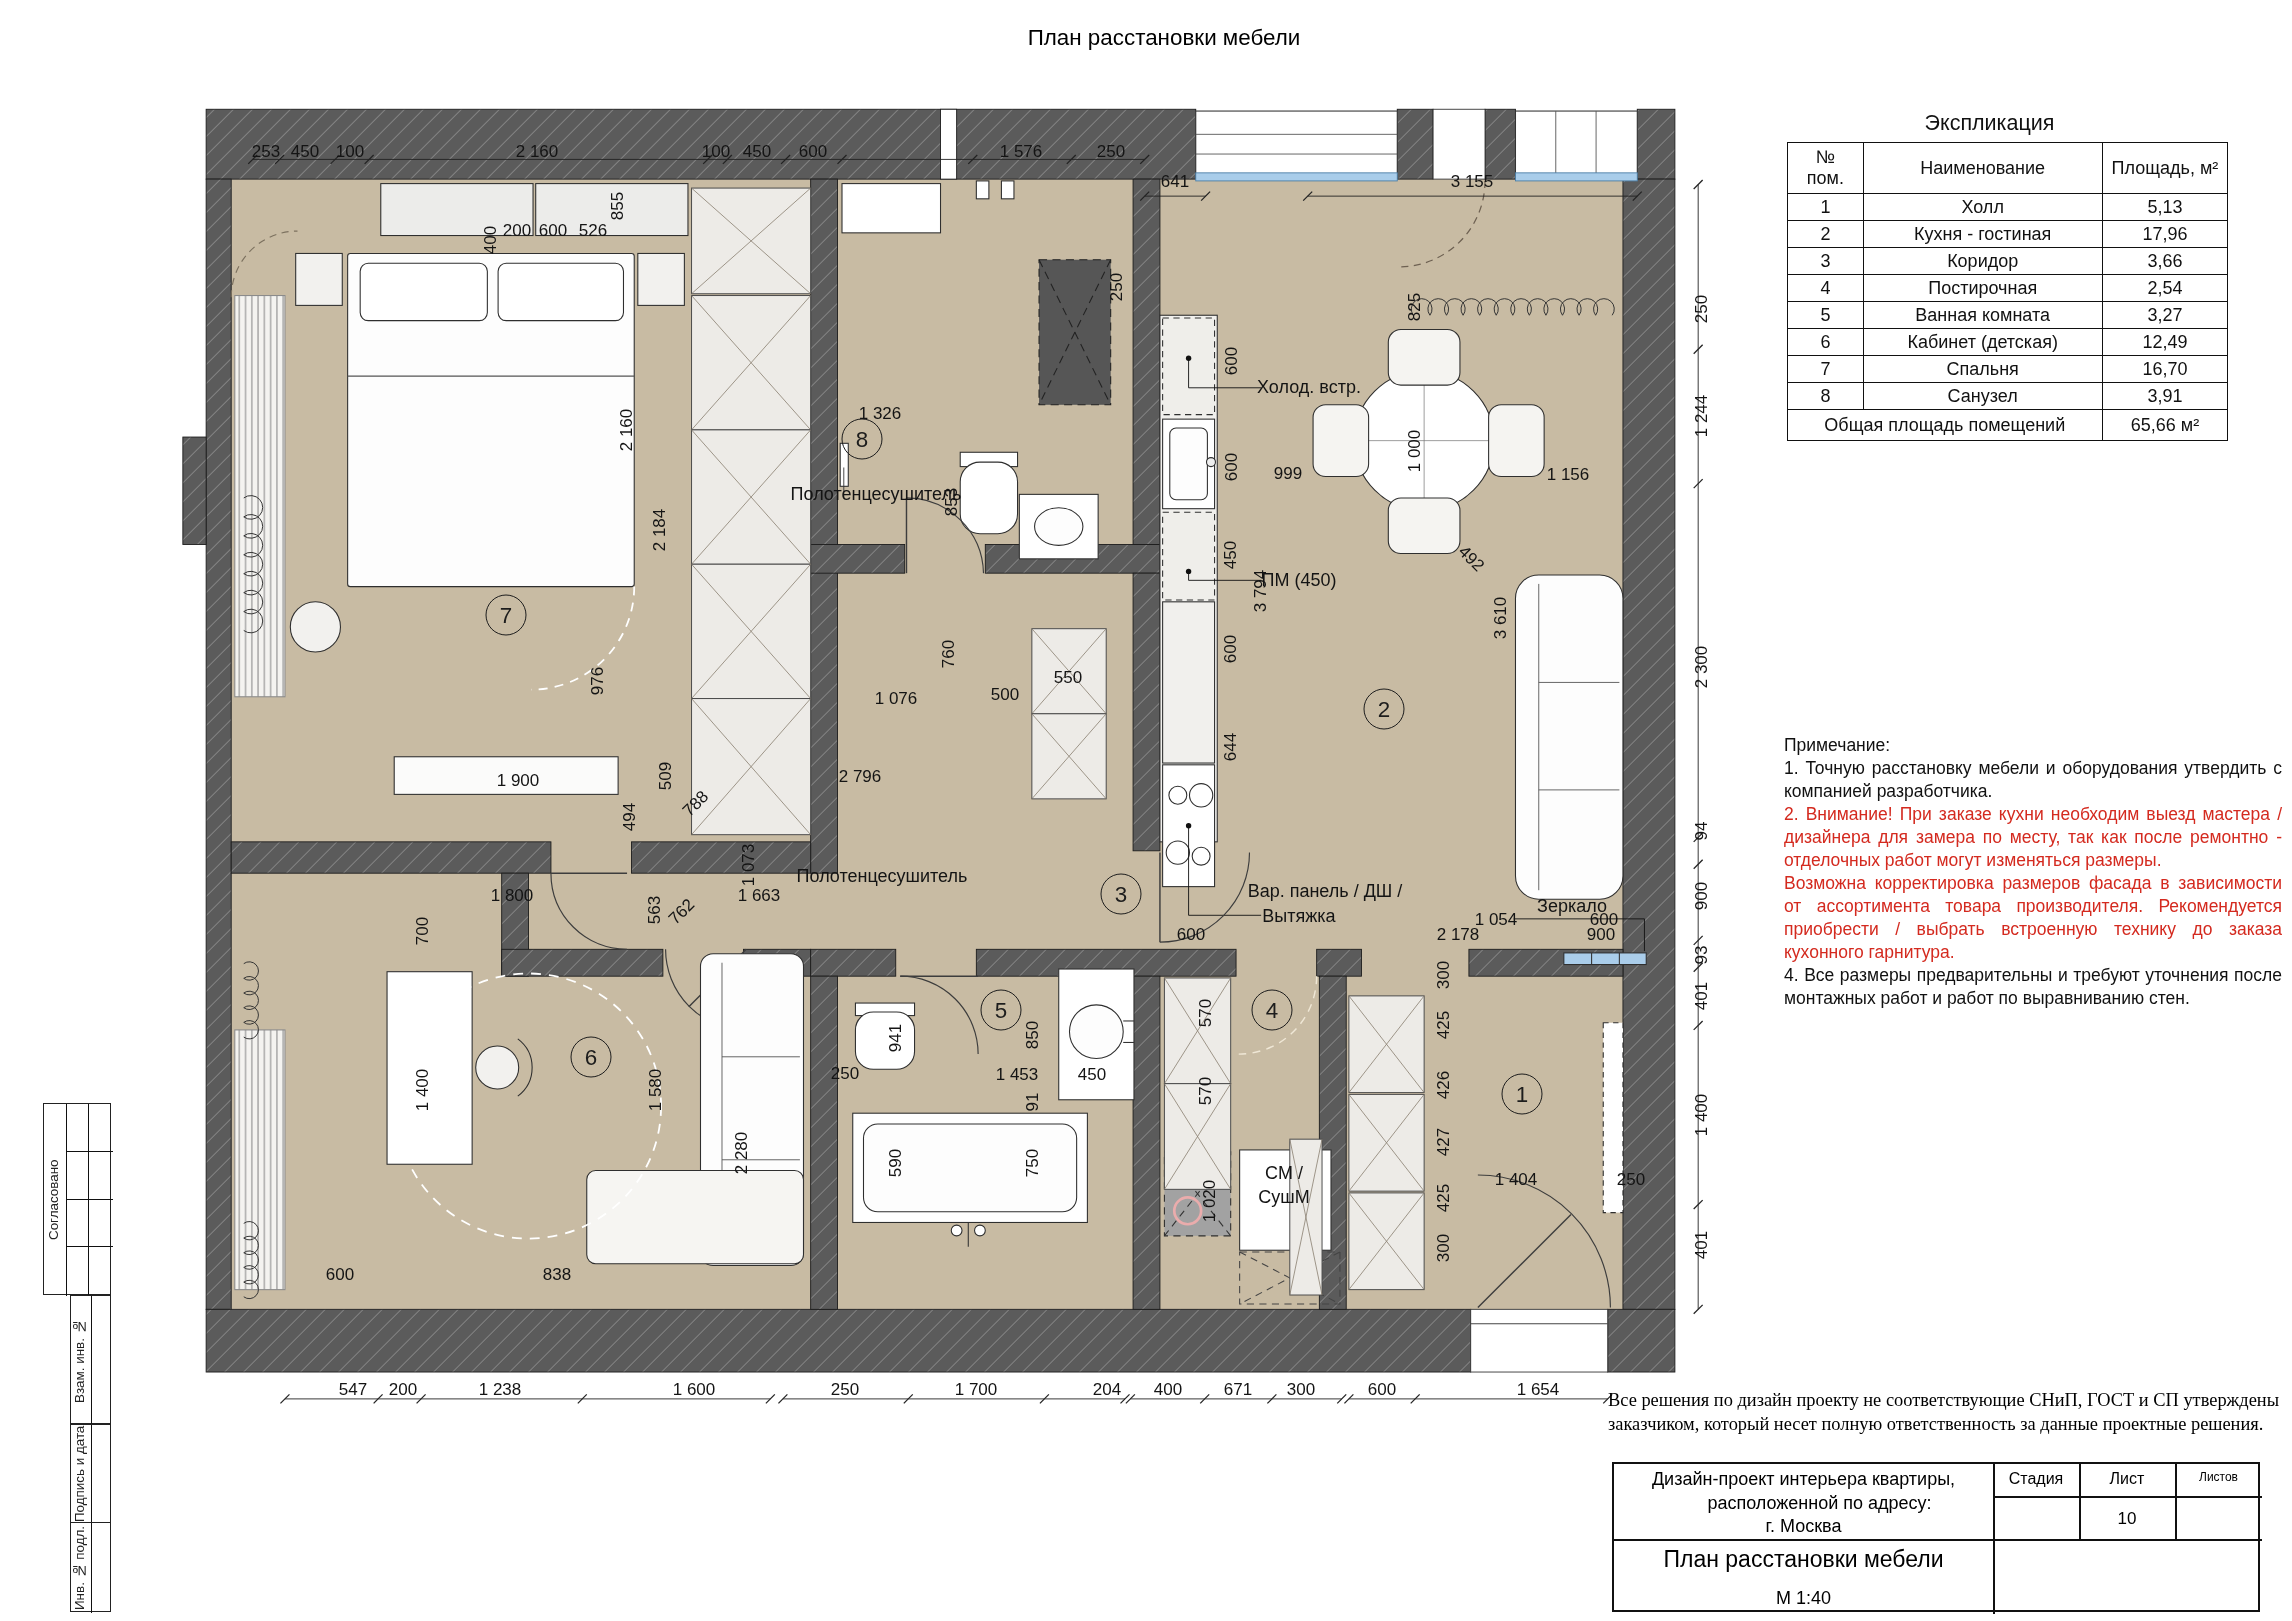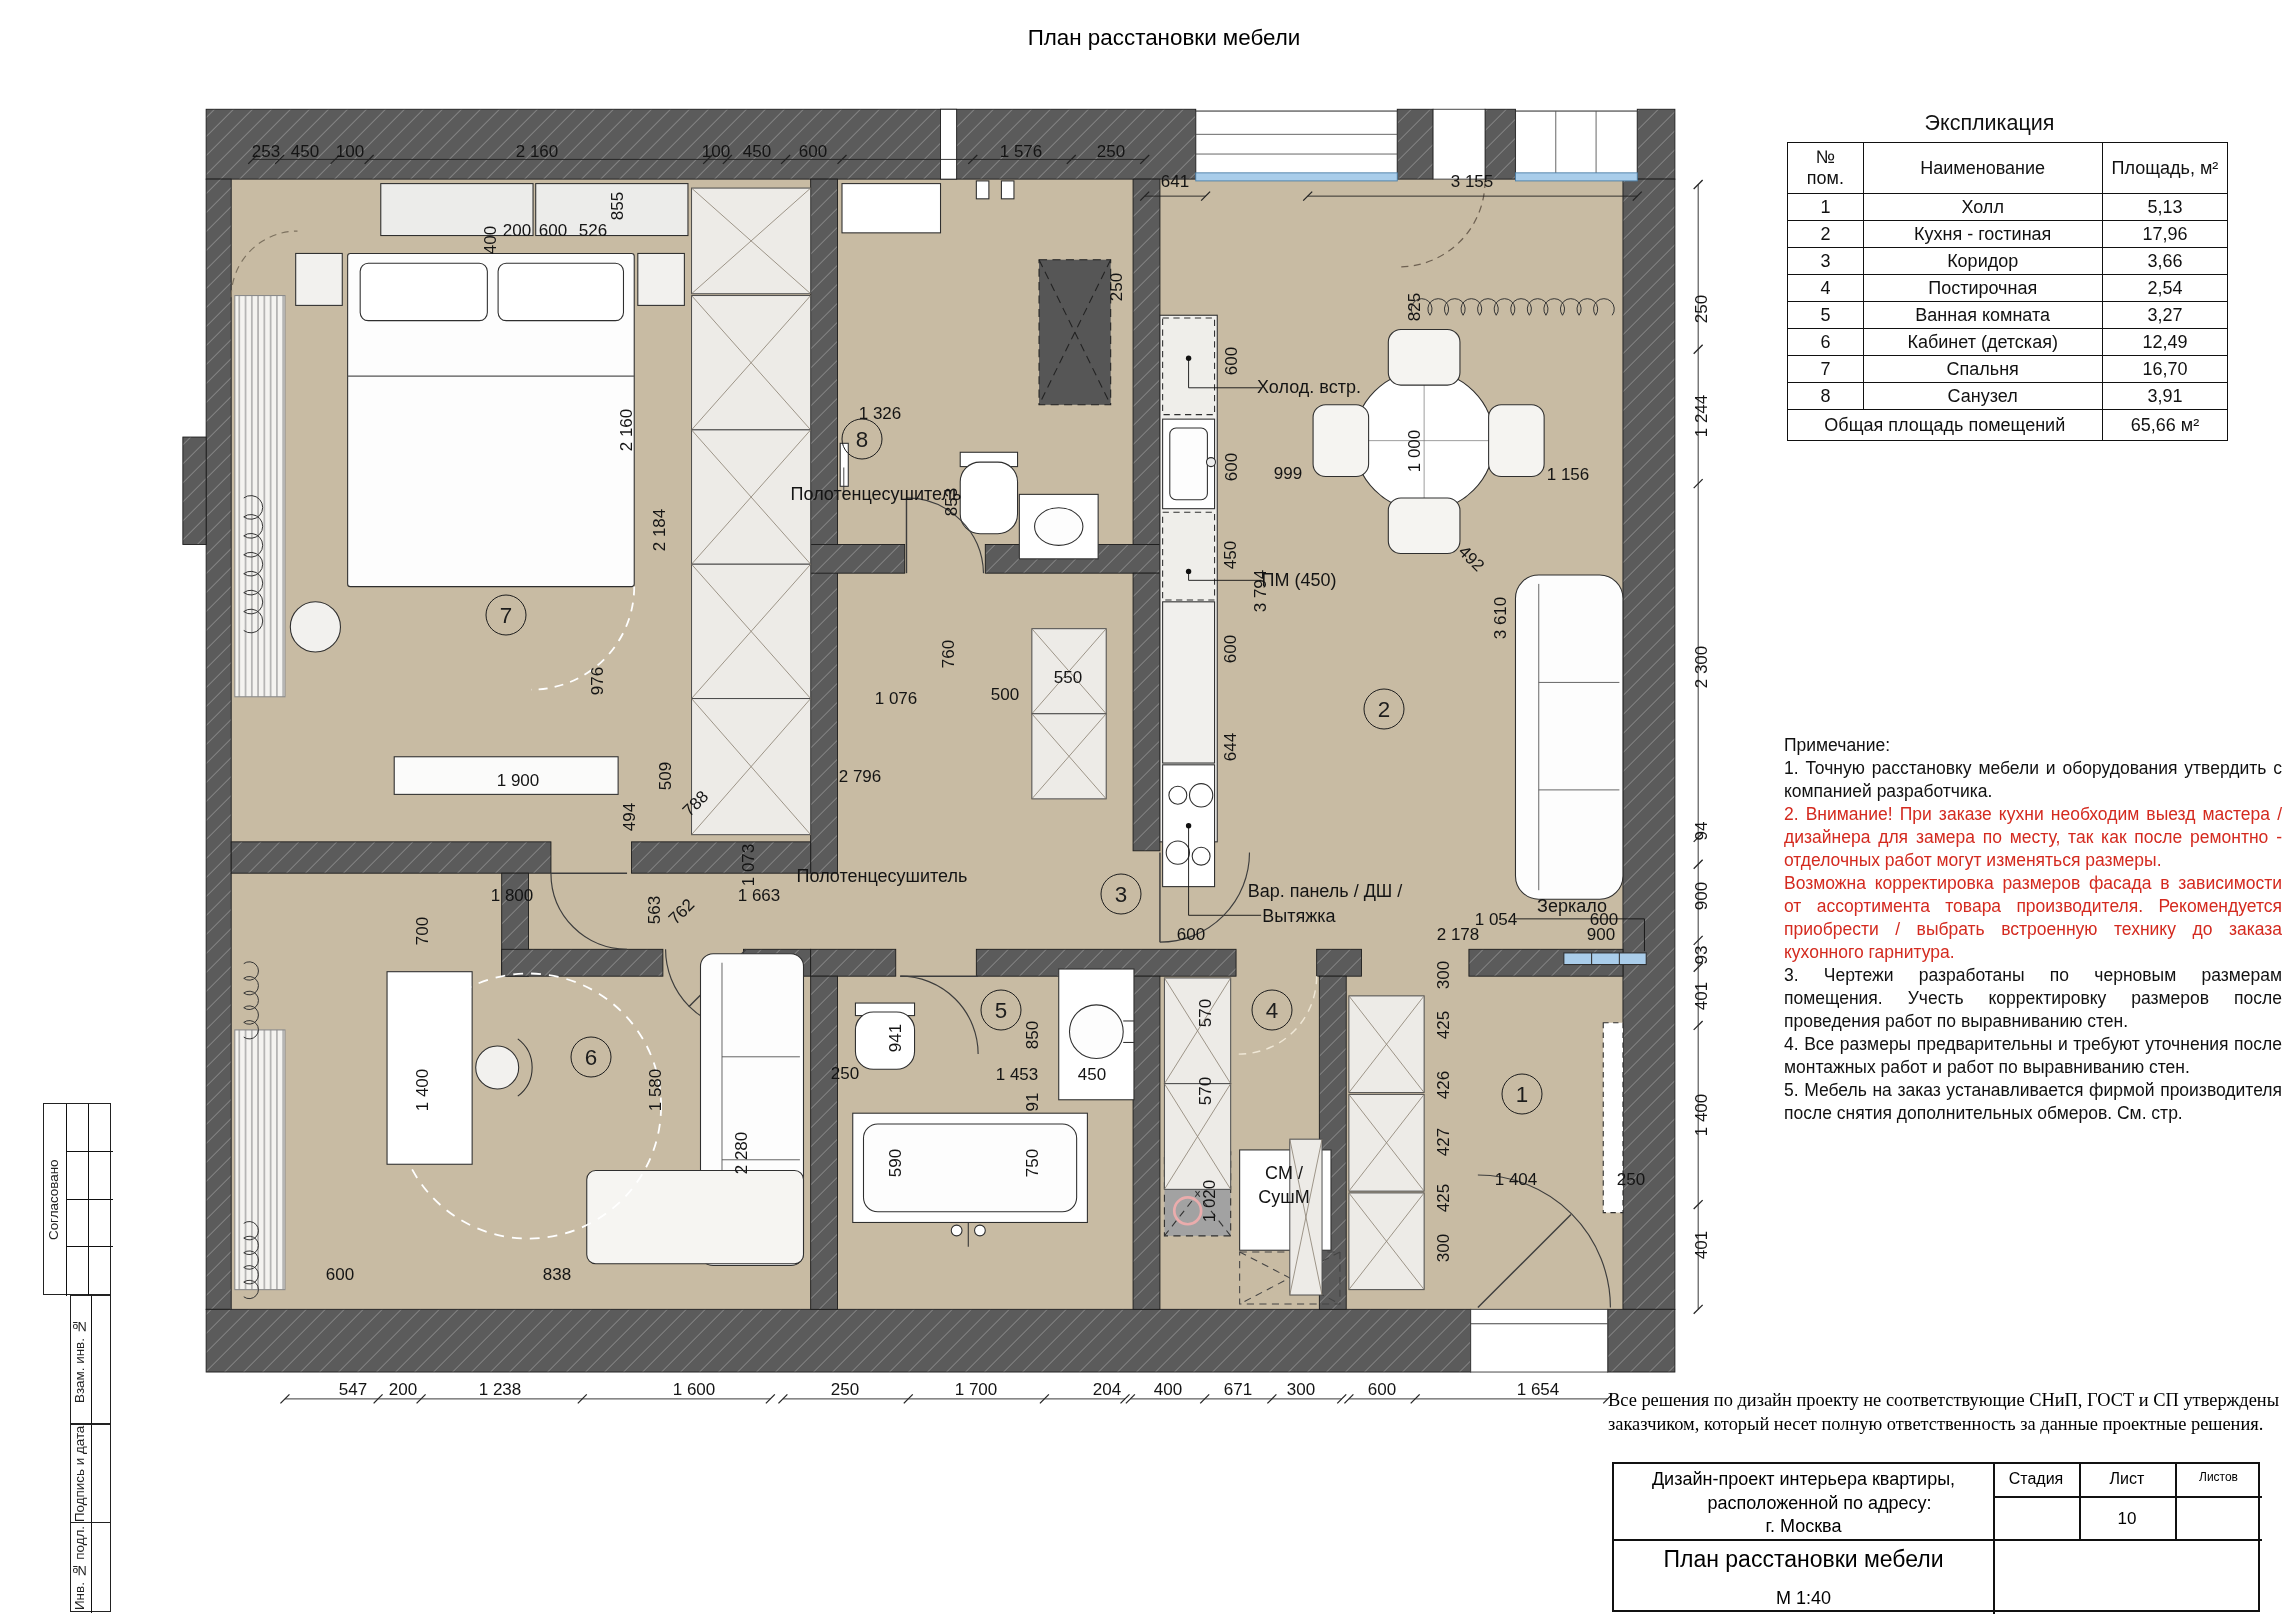--- a/index.html
+++ b/index.html
@@ -516,23 +516,21 @@
           <td class="tot">65,66 м²</td>
         </tr>
       </tbody>
   </table>
 
   <div id="notes" class="abs">
       <div>Примечание:</div>
       <div>1. Точную расстановку мебели и оборудования утвердить с компанией разработчика.</div>
       <div class="red">2. Внимание! При заказе кухни необходим выезд мастера / дизайнера для замера по месту, так как после ремонтно - отделочных работ могут изменяться размеры.</div>
       <div class="red">Возможна корректировка размеров фасада в зависимости от ассортимента товара производителя. Рекомендуется приобрести / выбрать встроенную технику до заказа кухонного гарнитура.</div>
-      <div>3. Чертежи разработаны по черновым размерам помещения. Учесть корректировку размеров после проведения работ по выравниванию стен.</div>
       <div>4. Все размеры предварительны и требуют уточнения после монтажных работ и работ по выравниванию стен.</div>
-      <div>5. Мебель на заказ устанавливается фирмой производителя после снятия дополнительных обмеров. См. стр.</div>
     </div>
 
   <div id="disclaimer" class="abs">Все решения по дизайн проекту не соответствующие СНиП, ГОСТ и СП утверждены заказчиком, который несет полную ответственность за данные проектные решения.</div>
 
   <div class="abs tb-border" style="left:1612px;top:1462px;width:648px;height:150px;">
     <div class="tb-line" style="left:379px;top:0;width:1.8px;height:150px;"></div>
     <div class="tb-line" style="left:0;top:75px;width:379px;height:1.8px;"></div>
     <div class="tb-line" style="379px:0;left:379px;top:32px;width:269px;height:1.8px;"></div>
     <div class="tb-line" style="left:379px;top:75px;width:269px;height:1.8px;"></div>
     <div class="tb-line" style="left:465px;top:0;width:1.8px;height:75px;"></div>

